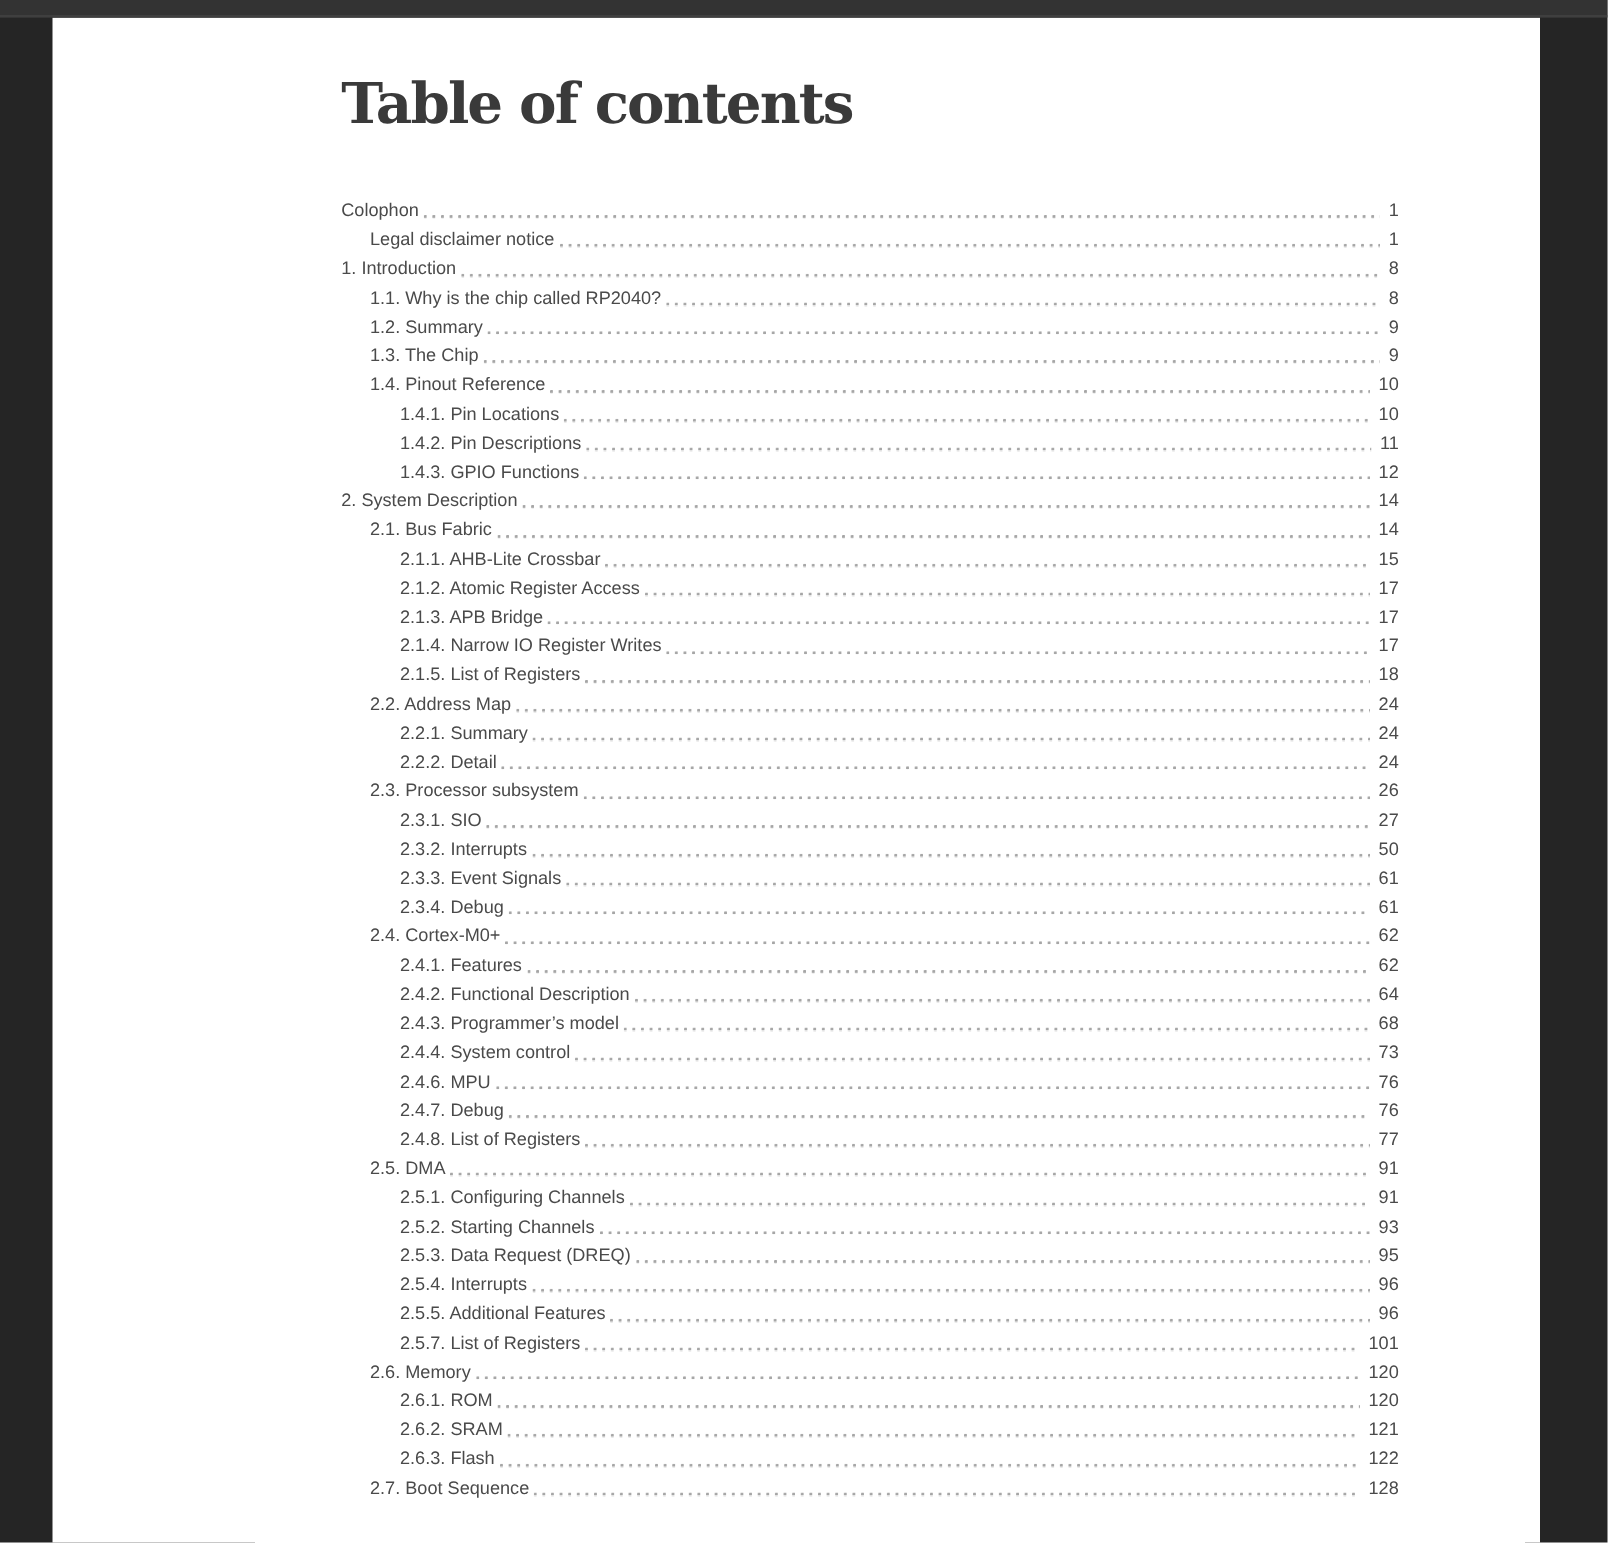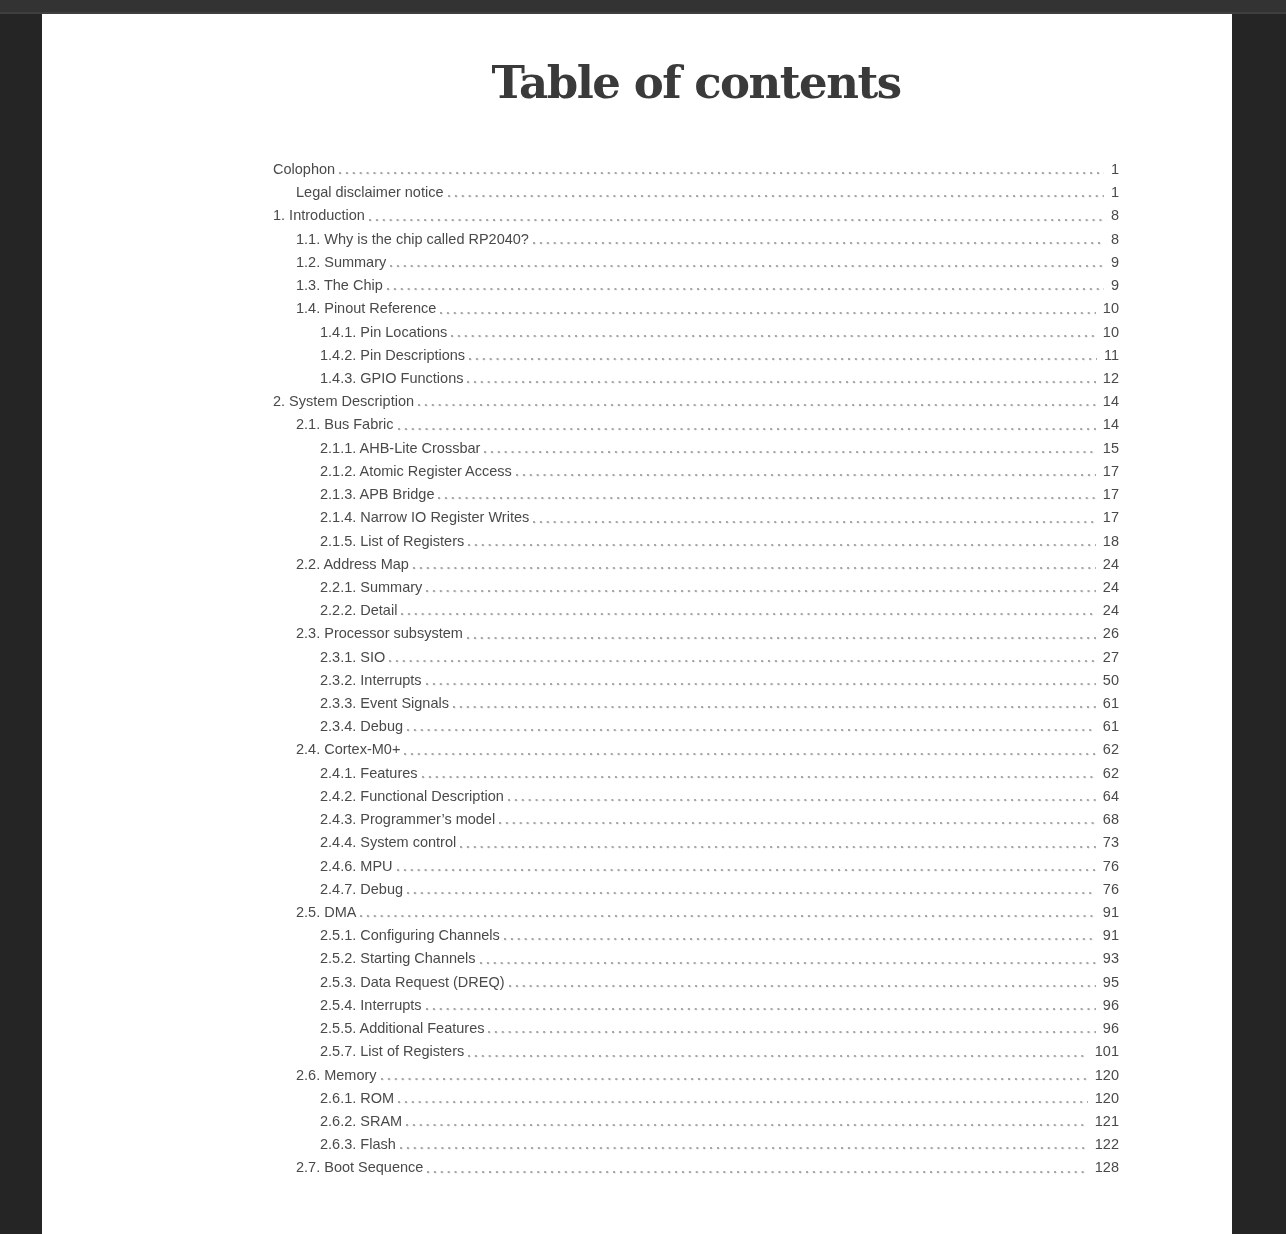--- a/index.html
+++ b/index.html
@@ -35,30 +35,29 @@
     padding: 42px 113px 0 231px;
   }
   h1.doc-title {
     margin: 0;
     font-family: "DejaVu Serif", "Liberation Serif", serif;
     font-weight: 700;
     font-size: 45px;
     line-height: 53px;
     letter-spacing: -1.5px;
     color: #3a3a3a;
-    text-align: center;
   }
   .toc {
     margin-top: 49px;
     font-size: 14.5px;
     color: #4a4a4a;
   }
   .toc-row {
     display: flex;
-    align-items: center;
+    align-items: flex-end;
     height: 23.23px;
     line-height: 23.23px;
     cursor: pointer;
     white-space: nowrap;
   }
   .toc-row.lvl0 { padding-left: 0; }
   .toc-row.lvl1 { padding-left: 23px; }
   .toc-row.lvl2 { padding-left: 47px; }
   .toc-label {
     flex: 0 0 auto;
@@ -241,20 +240,25 @@
         <div class="toc-row lvl2">
           <span class="toc-label">2.4.6. MPU</span>
           <span class="toc-leader">​</span>
           <span class="toc-page">76</span>
         </div>
         <div class="toc-row lvl2">
           <span class="toc-label">2.4.7. Debug</span>
           <span class="toc-leader">​</span>
           <span class="toc-page">76</span>
         </div>
+        <div class="toc-row lvl2">
+          <span class="toc-label">2.4.8. List of Registers</span>
+          <span class="toc-leader">​</span>
+          <span class="toc-page">77</span>
+        </div>
         <div class="toc-row lvl1">
           <span class="toc-label">2.5. DMA</span>
           <span class="toc-leader">​</span>
           <span class="toc-page">91</span>
         </div>
         <div class="toc-row lvl2">
           <span class="toc-label">2.5.1. Configuring Channels</span>
           <span class="toc-leader">​</span>
           <span class="toc-page">91</span>
         </div>

